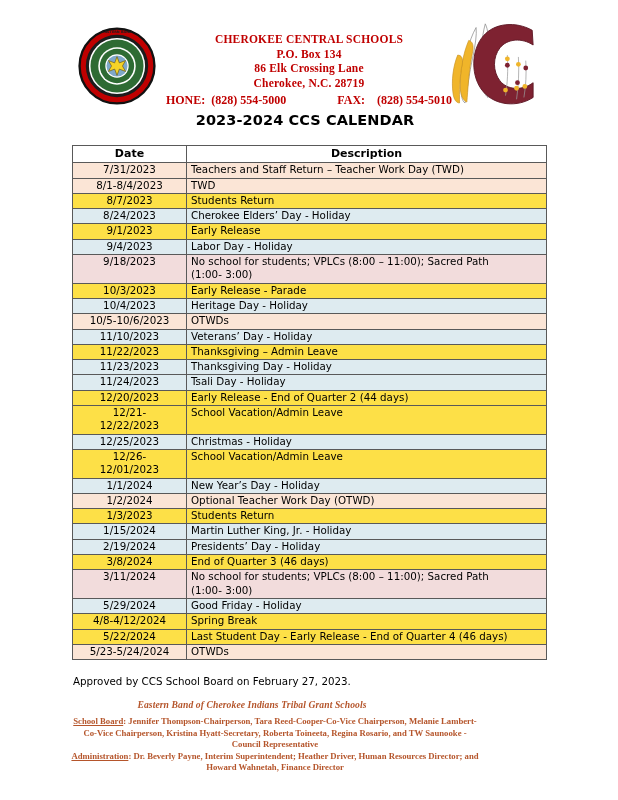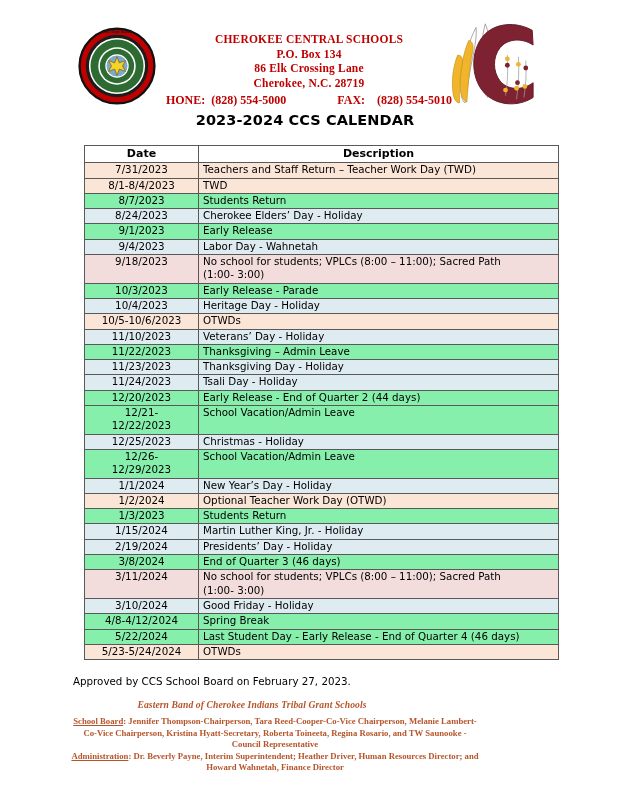--- a/index.html
+++ b/index.html
@@ -71,21 +71,21 @@
     font-size: 14.5px;
     letter-spacing: 0.1px;
     margin: 0;
     padding: 0 8px 6px 0;
     color: #000;
   }
 
   
   .table-wrap {
     position: absolute;
-    left: 84px;
+    left: 72px;
     top: 145px;
     width: 474px;
   }
   table.calendar {
     border-collapse: collapse;
     width: 474px;
     table-layout: fixed;
     font-family: "DejaVu Sans", sans-serif;
     font-size: 10.3px;
     color: #000;
@@ -105,21 +105,21 @@
     text-align: center;
     font-weight: bold;
     font-size: 11px;
     background: #ffffff;
     padding-top: 1px;
     padding-bottom: 2px;
   }
   table.calendar td.date { text-align: center; white-space: pre-line; }
   table.calendar td.desc { text-align: left; white-space: pre-line; }
 
-  tr.row-plain   td { background: #86efac; }
+  tr.row-plain   td { background: #fde047; }
   tr.row-peach   td { background: #FBE5D6; }
   tr.row-blue    td { background: #DEEBF0; }
   tr.row-pink    td { background: #F2DCDC; }
 
   
   .approved {
     position: absolute;
     left: 73px;
     top: 675px;
     font-family: "DejaVu Sans", sans-serif;
@@ -241,21 +241,21 @@
         <tr class="row-blue">
           <td class="date">8/24/2023</td>
           <td class="desc">Cherokee Elders’ Day - Holiday</td>
         </tr>
         <tr class="row-plain">
           <td class="date">9/1/2023</td>
           <td class="desc">Early Release</td>
         </tr>
         <tr class="row-blue">
           <td class="date">9/4/2023</td>
-          <td class="desc">Labor Day - Wahnetah</td>
+          <td class="desc">Labor Day - Holiday</td>
         </tr>
         <tr class="row-pink">
           <td class="date">9/18/2023</td>
           <td class="desc">No school for students; VPLCs (8:00 – 11:00); Sacred Path
 (1:00- 3:00)</td>
         </tr>
         <tr class="row-plain">
           <td class="date">10/3/2023</td>
           <td class="desc">Early Release - Parade</td>
         </tr>
@@ -291,21 +291,21 @@
           <td class="date">12/21-
 12/22/2023</td>
           <td class="desc">School Vacation/Admin Leave</td>
         </tr>
         <tr class="row-blue">
           <td class="date">12/25/2023</td>
           <td class="desc">Christmas - Holiday</td>
         </tr>
         <tr class="row-plain">
           <td class="date">12/26-
-12/29/2023</td>
+12/01/2023</td>
           <td class="desc">School Vacation/Admin Leave</td>
         </tr>
         <tr class="row-blue">
           <td class="date">1/1/2024</td>
           <td class="desc">New Year’s Day - Holiday</td>
         </tr>
         <tr class="row-peach">
           <td class="date">1/2/2024</td>
           <td class="desc">Optional Teacher Work Day (OTWD)</td>
         </tr>
@@ -324,21 +324,21 @@
         <tr class="row-plain">
           <td class="date">3/8/2024</td>
           <td class="desc">End of Quarter 3 (46 days)</td>
         </tr>
         <tr class="row-pink">
           <td class="date">3/11/2024</td>
           <td class="desc">No school for students; VPLCs (8:00 – 11:00); Sacred Path
 (1:00- 3:00)</td>
         </tr>
         <tr class="row-blue">
-          <td class="date">3/10/2024</td>
+          <td class="date">5/29/2024</td>
           <td class="desc">Good Friday - Holiday</td>
         </tr>
         <tr class="row-plain">
           <td class="date">4/8-4/12/2024</td>
           <td class="desc">Spring Break</td>
         </tr>
         <tr class="row-plain">
           <td class="date">5/22/2024</td>
           <td class="desc">Last Student Day - Early Release - End of Quarter 4 (46 days)</td>
         </tr>

